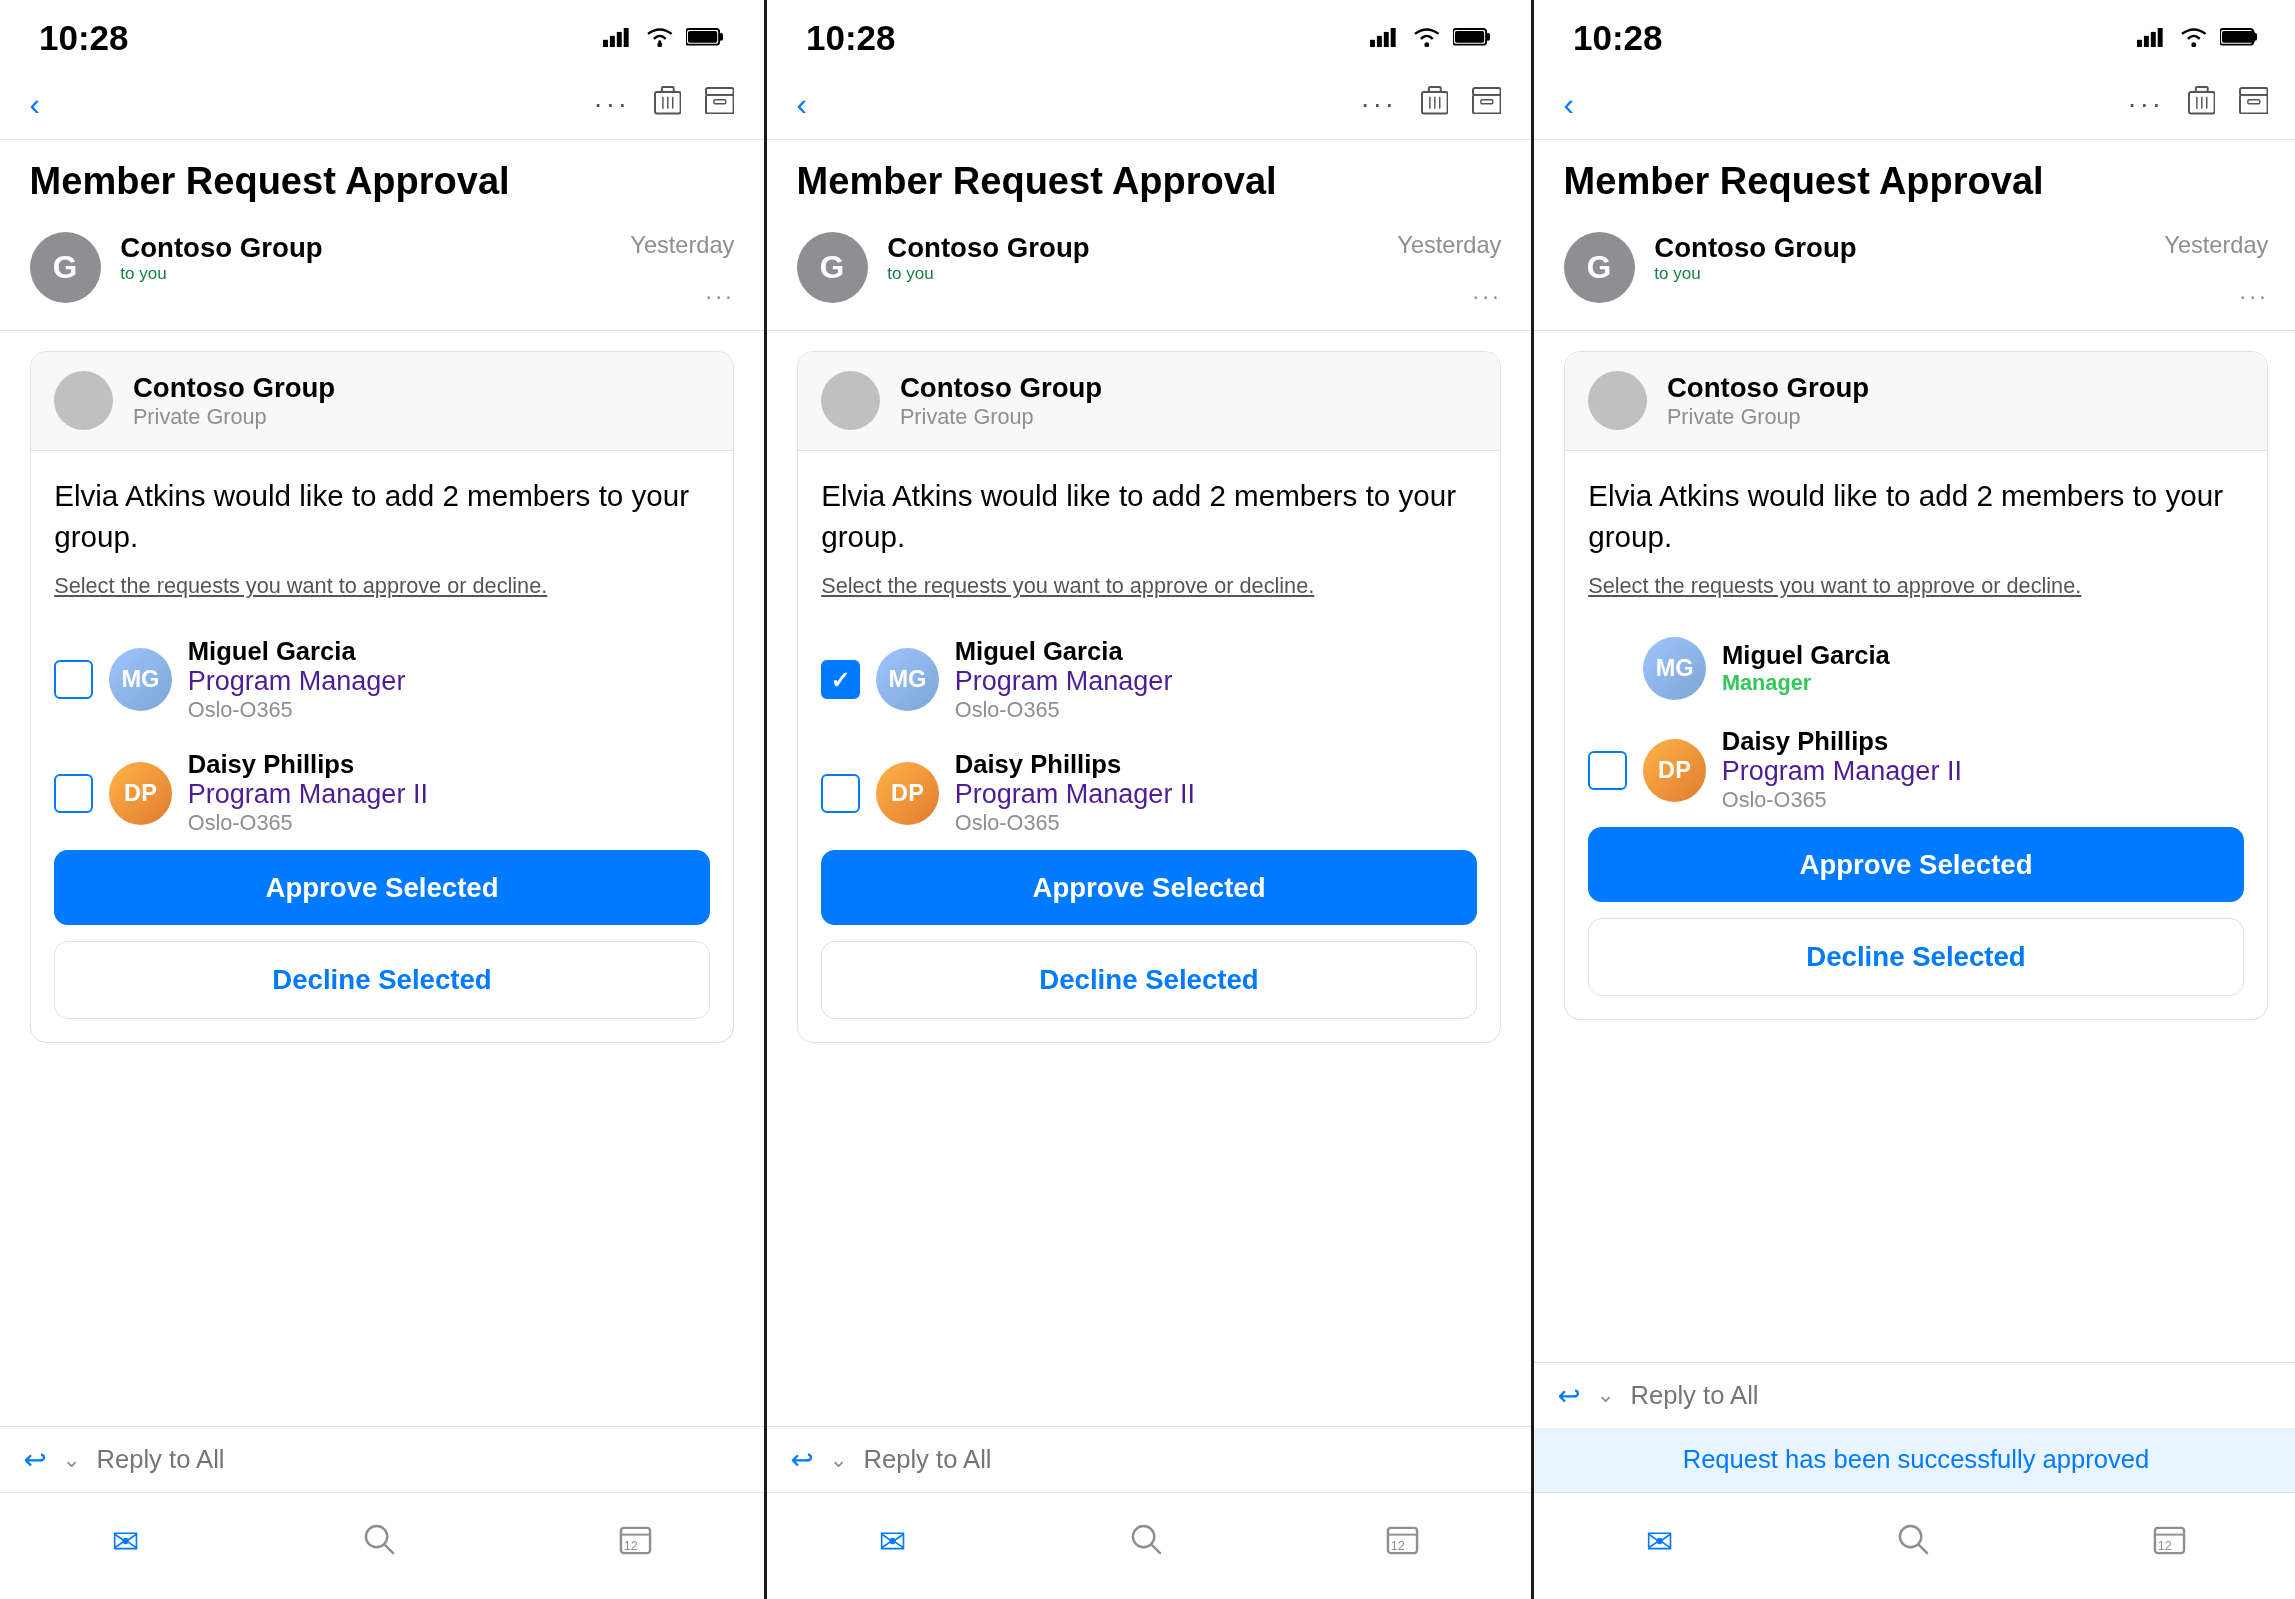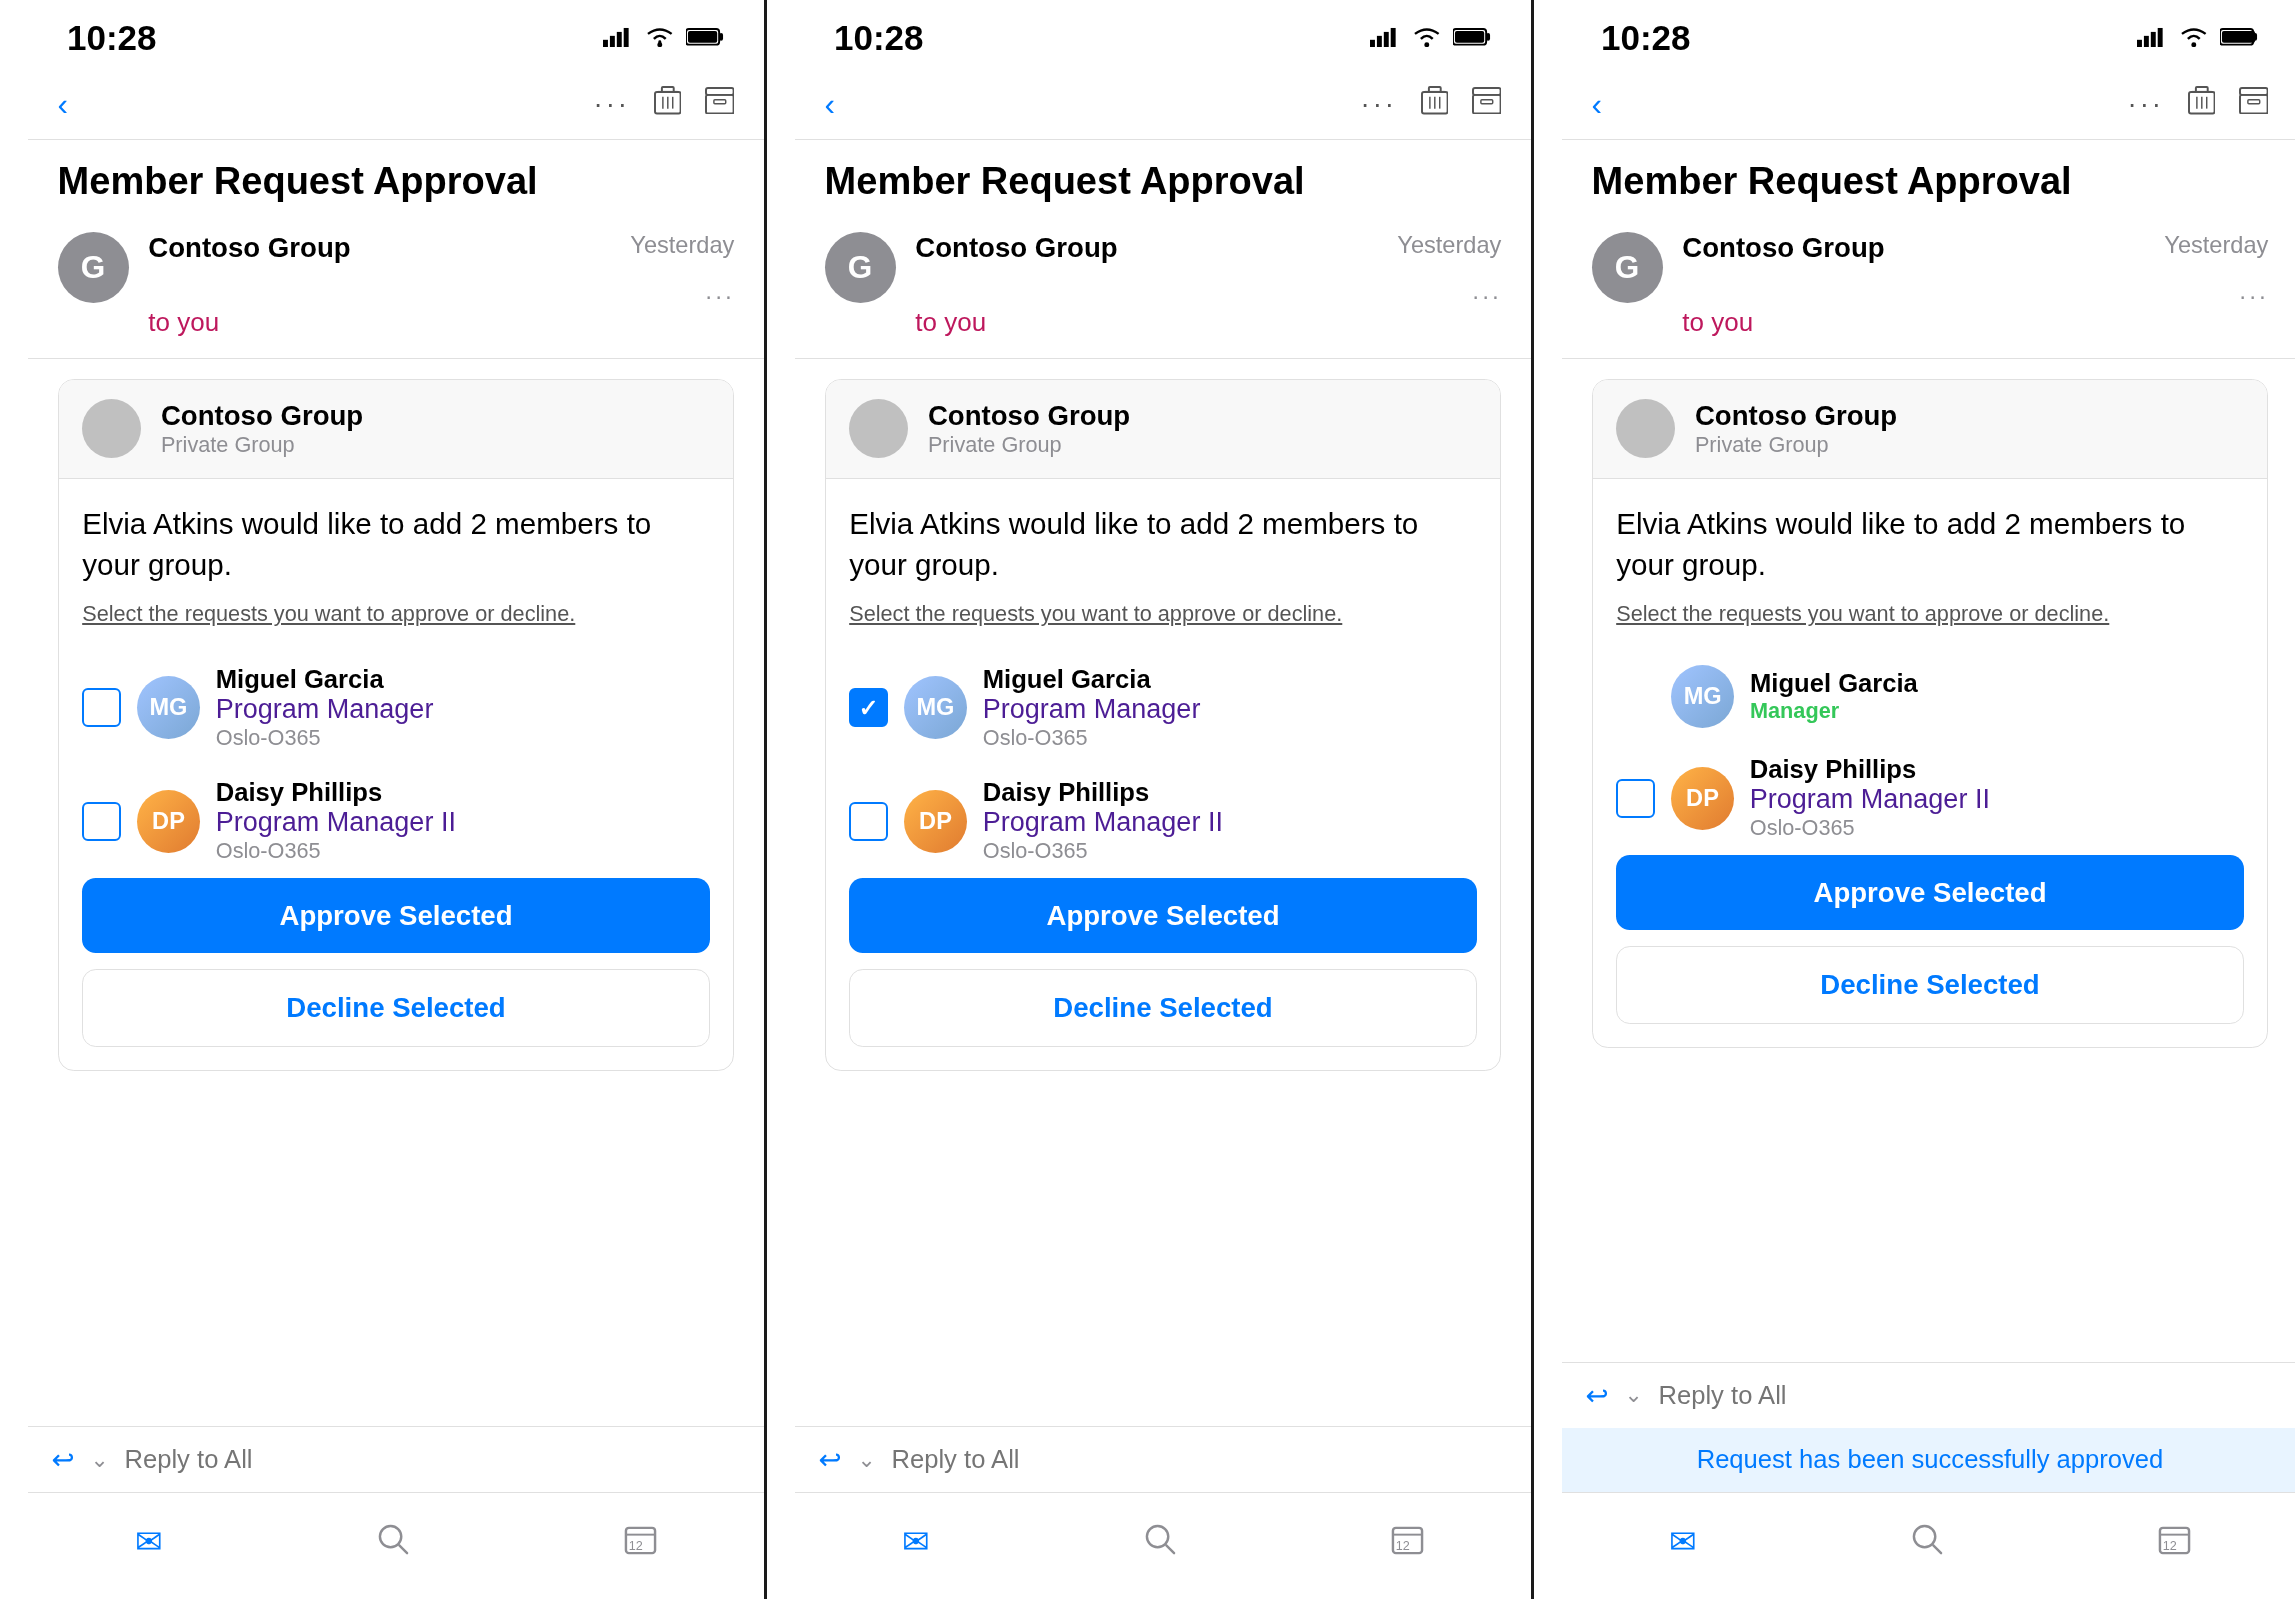--- a/index.html
+++ b/index.html
@@ -13,21 +13,20 @@
     }
 
     .phone-panel {
       width: 764px;
       height: 1600px;
       background: #fff;
       display: flex;
       flex-direction: column;
       position: relative;
       flex-shrink: 0;
-      padding-left: 28px;
     }
 
     .divider {
       width: 3px;
       background: #1a1a1a;
       flex-shrink: 0;
     }
 
     
     .status-bar {
@@ -114,23 +113,22 @@
     }
     .email-header-content {
       flex: 1;
     }
     .sender-name {
       font-size: 27.6px;
       font-weight: 600;
       color: #000;
     }
     .sender-to {
-      font-size: 26px;
-      color: #be185d;
-      margin-top: 43px;
+      font-size: 17px;
+      color: #15803d;
     }
     .email-header-right {
       display: flex;
       flex-direction: column;
       align-items: flex-end;
       gap: 24px;
     }
     .email-date {
       font-size: 23.6px;
       color: #8e8e93;

